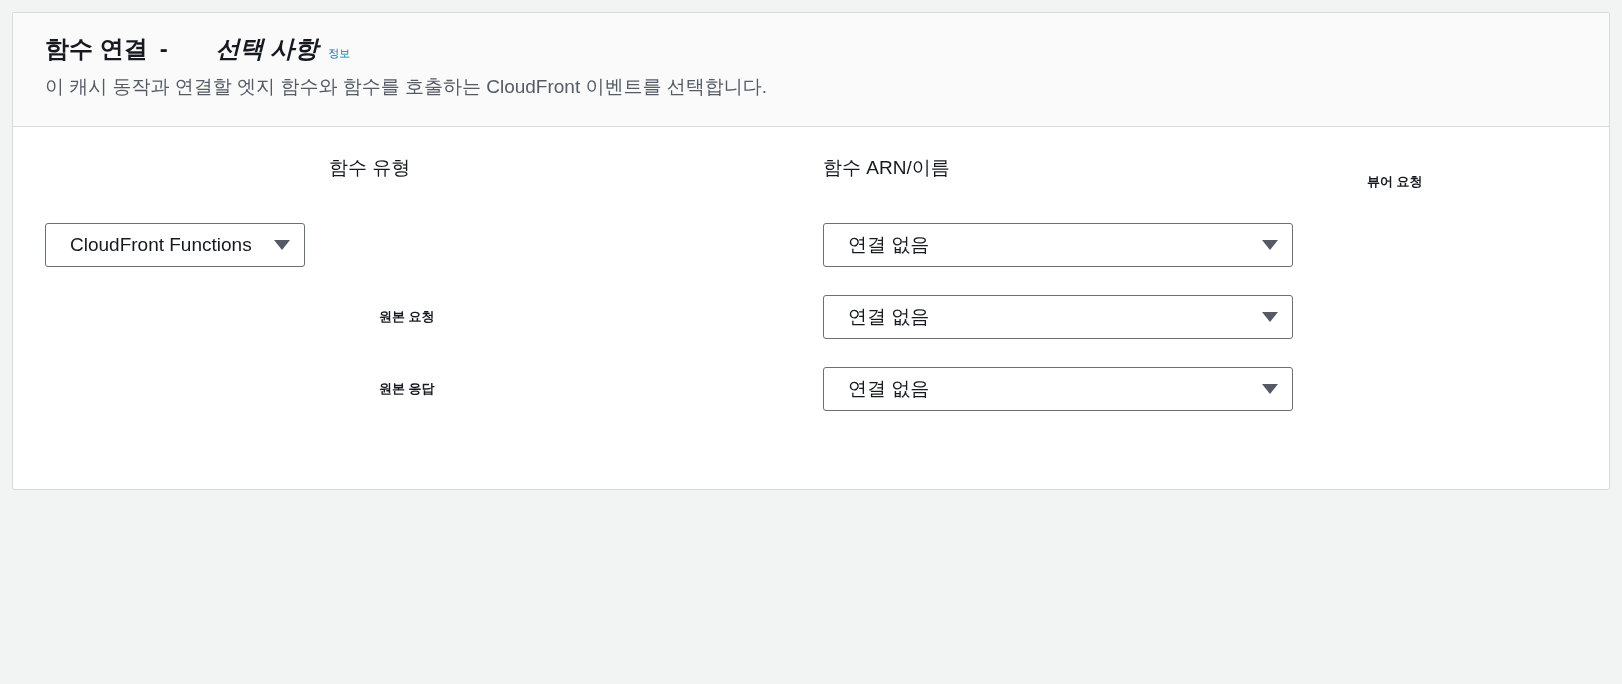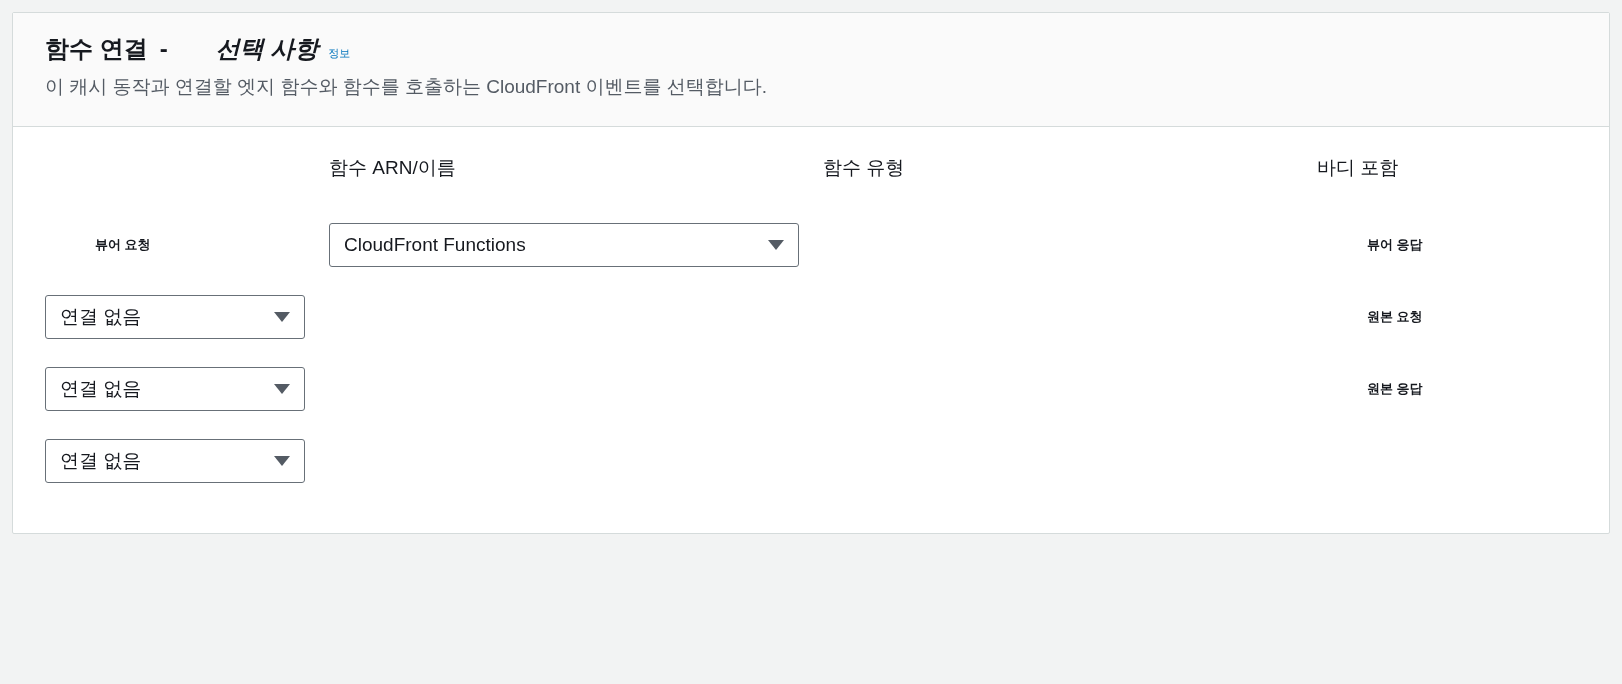--- a/index.html
+++ b/index.html
@@ -84,21 +84,21 @@
     .select-wrap {
       position: relative;
       padding: 14px 0;
     }
     .select {
       width: 100%;
       height: 44px;
       border: 1px solid #687078;
       border-radius: 3px;
       background: #ffffff;
-      padding: 0 44px 0 14px;
+      padding: 0 44px 0 24px;
       font-size: 19px;
       color: #16191f;
       display: flex;
       align-items: center;
       cursor: pointer;
       position: relative;
     }
     .select .chevron {
       position: absolute;
       right: 14px;
@@ -124,34 +124,32 @@
       <span class="title-dash">-</span>
       <span class="title-optional">선택 사항</span>
       <span class="info-link">정보</span>
     </div>
     <div class="subtitle">이 캐시 동작과 연결할 엣지 함수와 함수를 호출하는 CloudFront 이벤트를 선택합니다.</div>
   </div>
   <div class="panel-body">
     <div class="grid">
 
       <div class="header-cell"></div>
+      <div class="header-cell">함수 유형</div>
       <div class="header-cell">함수 ARN/이름</div>
-      <div class="header-cell">함수 유형</div>
-      <div class="header-cell">바디 포함</div>
 
       <div class="row-label">뷰어 요청</div>
       <div class="select-wrap">
         <div class="select">
           <span>CloudFront Functions</span>
           <span class="chevron"></span>
         </div>
       </div>
       <div class="empty-cell"></div>
 
-      <div class="row-label">뷰어 응답</div>
       <div class="select-wrap">
         <div class="select">
           <span>연결 없음</span>
           <span class="chevron"></span>
         </div>
       </div>
       <div class="empty-cell"></div>
       <div class="empty-cell"></div>
 
       <div class="row-label">원본 요청</div>

